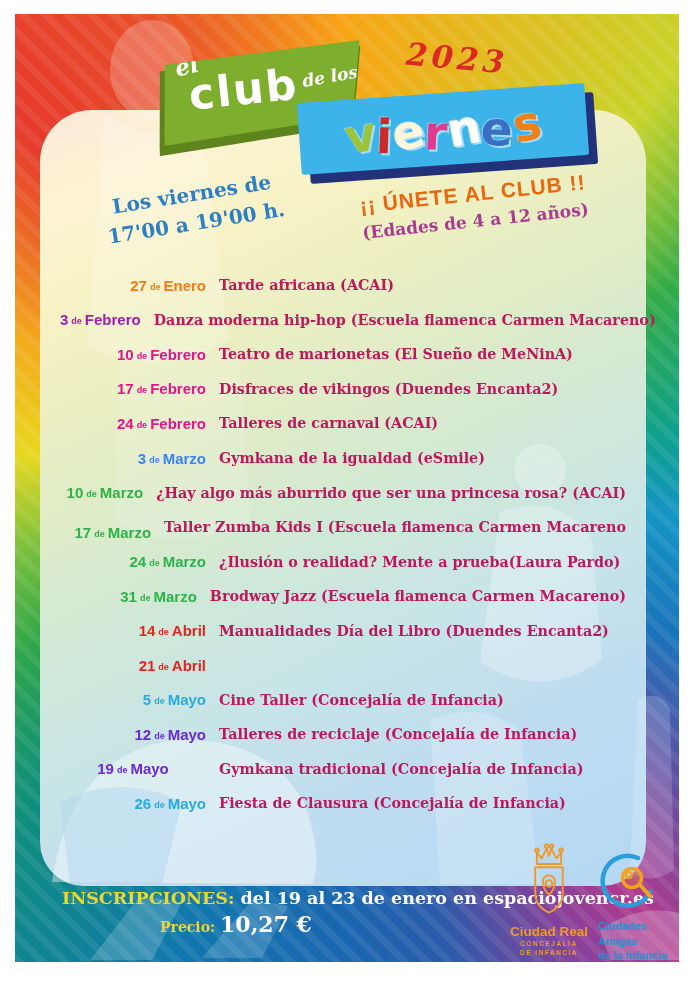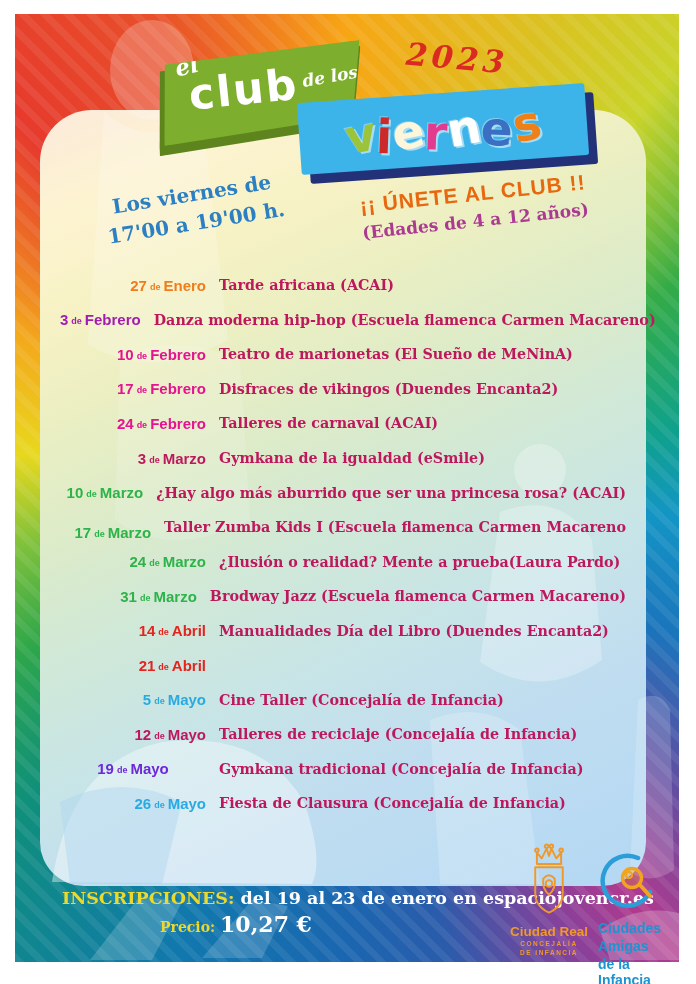--- a/index.html
+++ b/index.html
@@ -72,21 +72,21 @@
   .f-text{color:#ffffff;}
   .f-line2{margin-left:98px;margin-top:3px;font-size:14px;}
   .f-price-label{color:#ecd92e;}
   .f-price{color:#ffffff;font-size:22px;}
 
   
   .logo-cr{position:absolute;left:508px;top:843px;width:82px;text-align:center;}
   .logo-cr .name{color:#f0992b;font-size:13.5px;font-weight:bold;font-family:"Liberation Sans",sans-serif;margin-top:1px;}
   .logo-cr .sub{color:#f0992b;font-size:6.5px;font-weight:bold;letter-spacing:1.5px;line-height:1.4;}
   .logo-cai{position:absolute;left:598px;top:852px;width:72px;text-align:left;}
-  .logo-cai .txt{color:#1f93cf;font-size:14px;font-weight:bold;line-height:1.15;margin-top:2px;
+  .logo-cai .txt{color:#1f93cf;font-size:11px;font-weight:bold;line-height:1.15;margin-top:2px;
     font-family:"Liberation Sans",sans-serif;}
 </style>
 </head>
 <body>
 
 <div class="poster">
 
   <div class="frame">
     <div class="frame-stripes"></div>
   </div>
@@ -152,21 +152,21 @@
     </div>
     <div class="row">
       <div class="date" style="color: rgb(229, 19, 143);"><span>17</span><span class="de">de</span><span>Febrero</span></div>
       <div class="activity">Disfraces de vikingos (Duendes Encanta2)</div>
     </div>
     <div class="row">
       <div class="date" style="color: rgb(229, 19, 143);"><span>24</span><span class="de">de</span><span>Febrero</span></div>
       <div class="activity">Talleres de carnaval (ACAI)</div>
     </div>
     <div class="row">
-      <div class="date" style="color: #be185d; text-align: right;"><span>3</span><span class="de">de</span><span>Marzo</span></div>
+      <div class="date" style="color: #3b82f6; text-align: right;"><span>3</span><span class="de">de</span><span>Marzo</span></div>
       <div class="activity">Gymkana de la igualdad (eSmile)</div>
     </div>
     <div class="row">
       <div class="date" style="color: rgb(46, 179, 74);"><span>10</span><span class="de">de</span><span>Marzo</span></div>
       <div class="activity">¿Hay algo más aburrido que ser una princesa rosa? (ACAI)</div>
     </div>
     <div class="row">
       <div class="date" style="color: rgb(46, 179, 74); margin-top: 10px;"><span>17</span><span class="de">de</span><span>Marzo</span></div>
       <div class="activity">Taller Zumba Kids I (Escuela flamenca Carmen Macareno</div>
     </div>
@@ -183,21 +183,21 @@
       <div class="activity">Manualidades Día del Libro (Duendes Encanta2)</div>
     </div>
     <div class="row">
       <div class="date" style="color: rgb(229, 36, 32);"><span>21</span><span class="de">de</span><span>Abril</span></div>
     </div>
     <div class="row">
       <div class="date" style="color: rgb(41, 170, 225);"><span>5</span><span class="de">de</span><span>Mayo</span></div>
       <div class="activity">Cine Taller (Concejalía de Infancia)</div>
     </div>
     <div class="row">
-      <div class="date" style="color: #be185d;"><span>12</span><span class="de">de</span><span>Mayo</span></div>
+      <div class="date" style="color: #6d28d9;"><span>12</span><span class="de">de</span><span>Mayo</span></div>
       <div class="activity">Talleres de reciclaje (Concejalía de Infancia)</div>
     </div>
     <div class="row">
       <div class="date" style="color: #6d28d9; text-align: center;"><span>19</span><span class="de">de</span><span>Mayo</span></div>
       <div class="activity">Gymkana tradicional (Concejalía de Infancia)</div>
     </div>
     <div class="row">
       <div class="date" style="color: rgb(41, 170, 225);"><span>26</span><span class="de">de</span><span>Mayo</span></div>
       <div class="activity">Fiesta de Clausura (Concejalía de Infancia)</div>
     </div>

